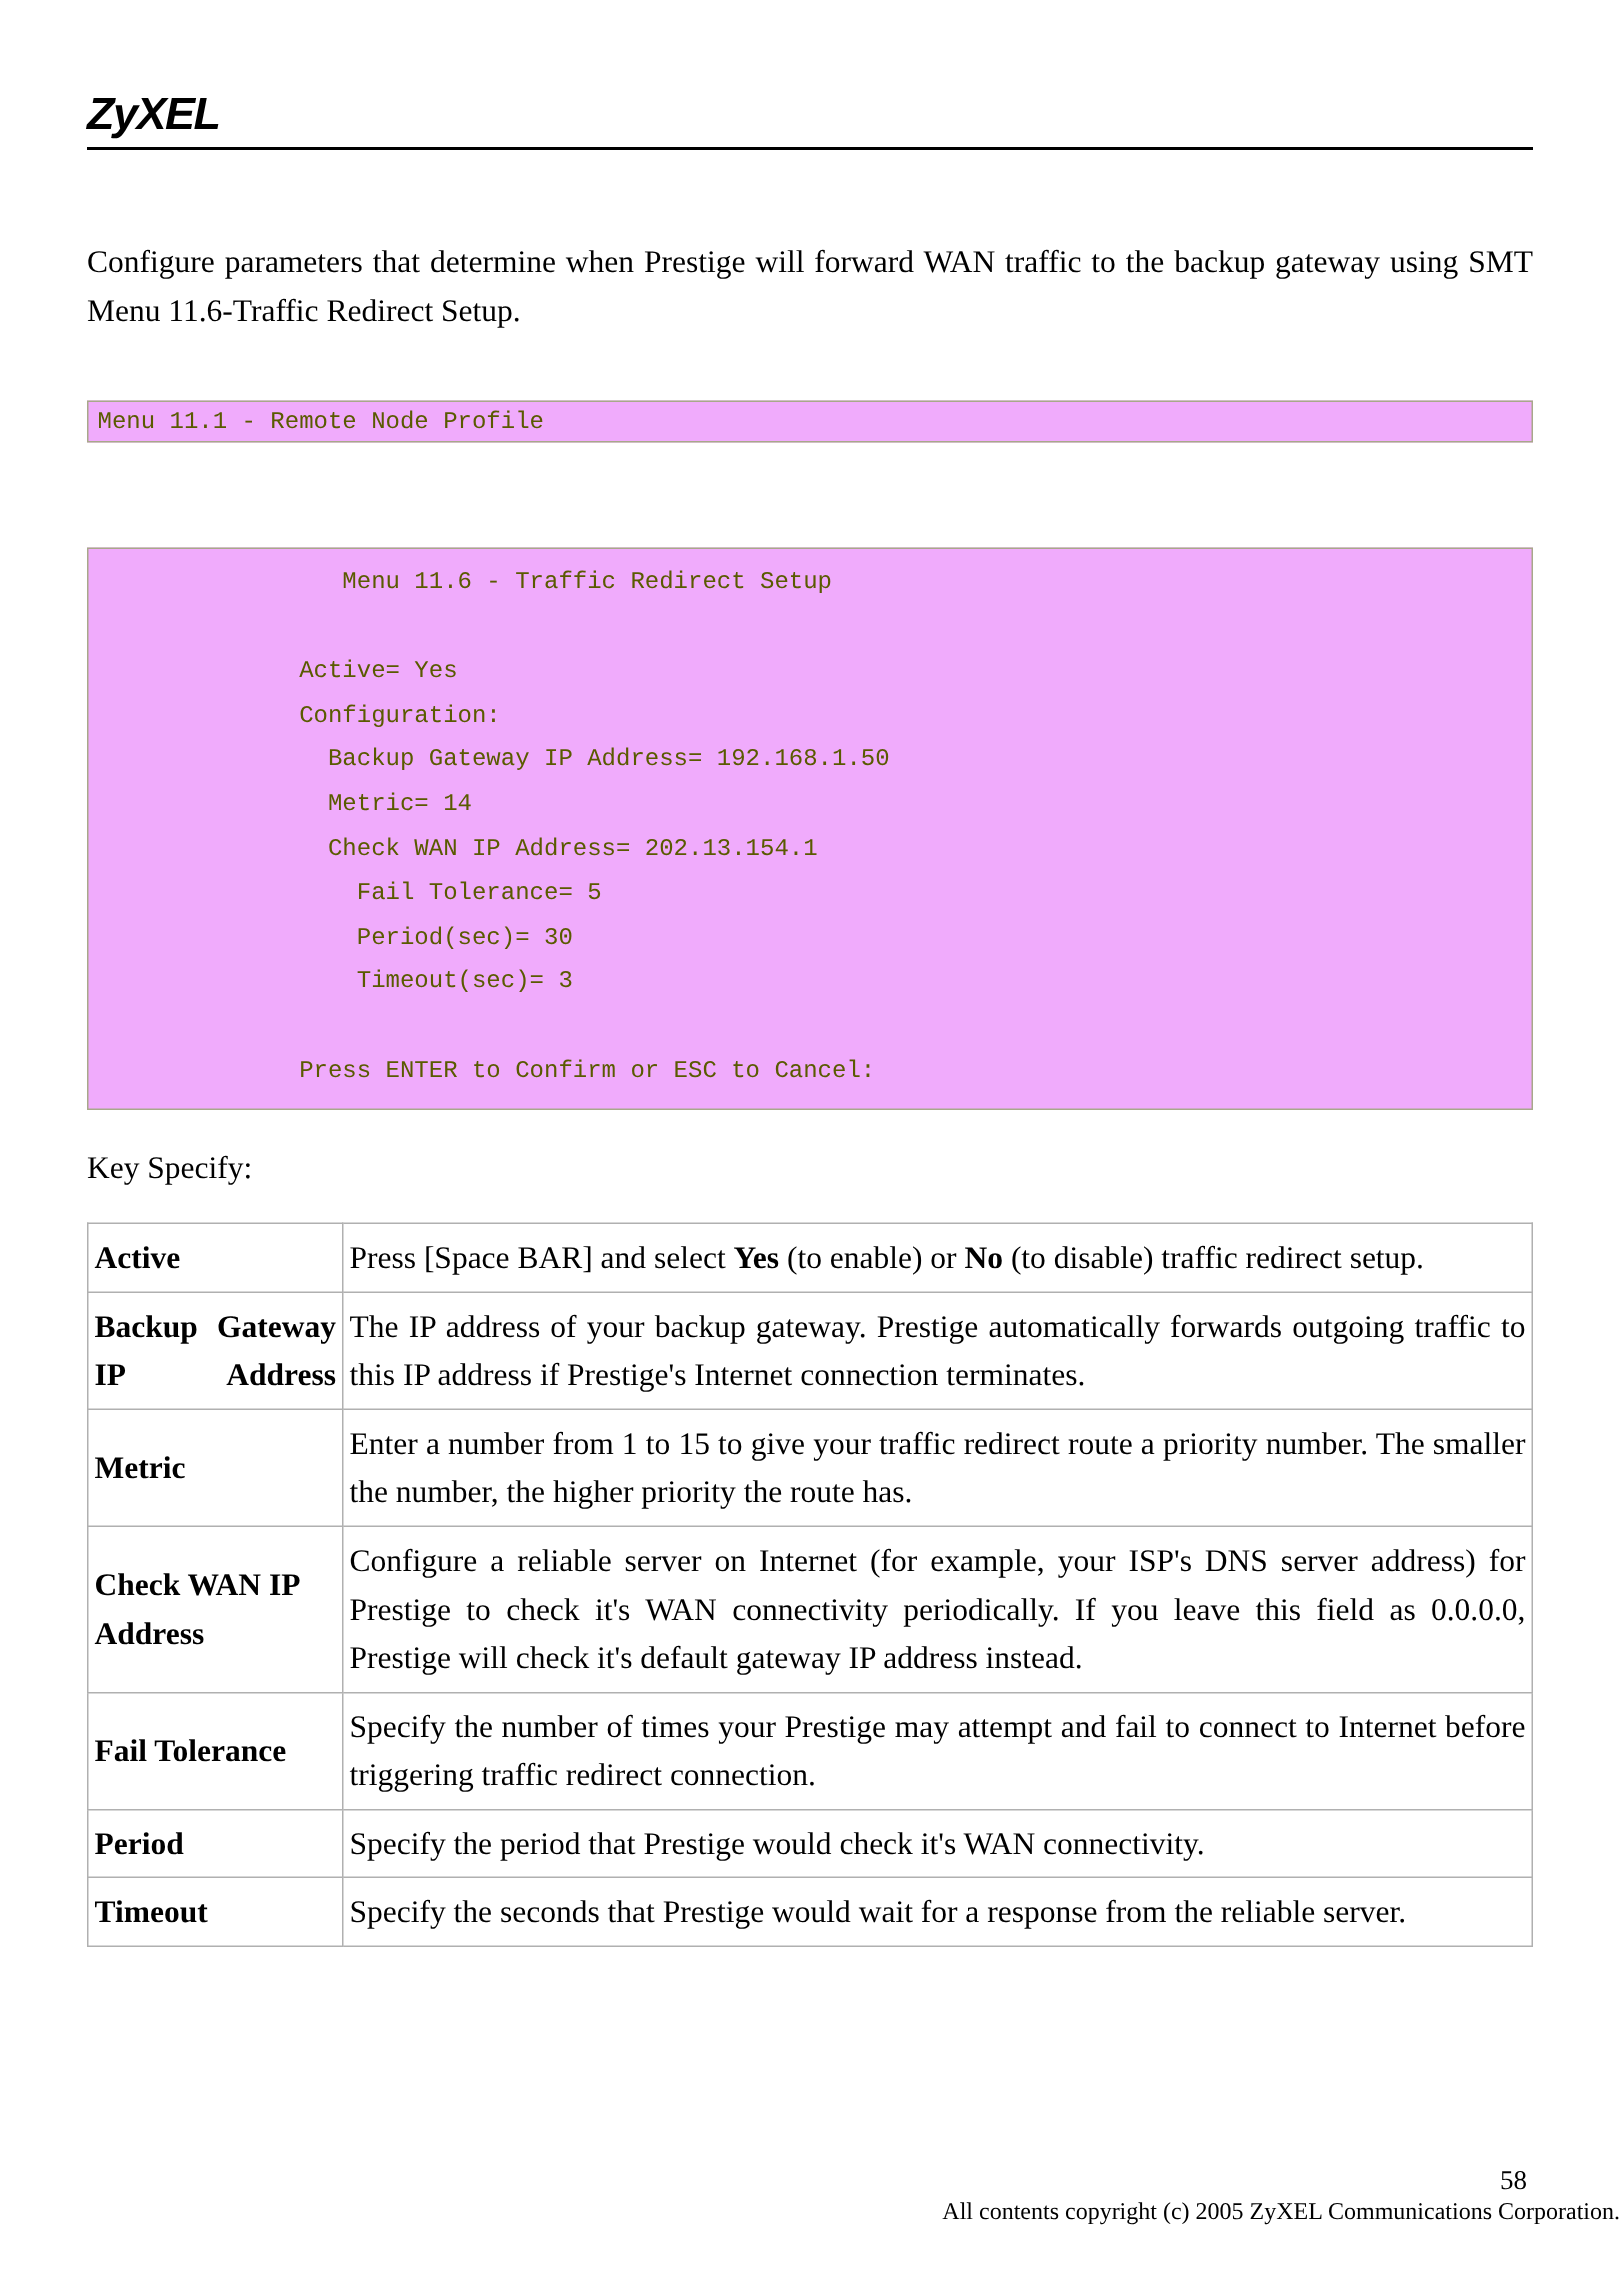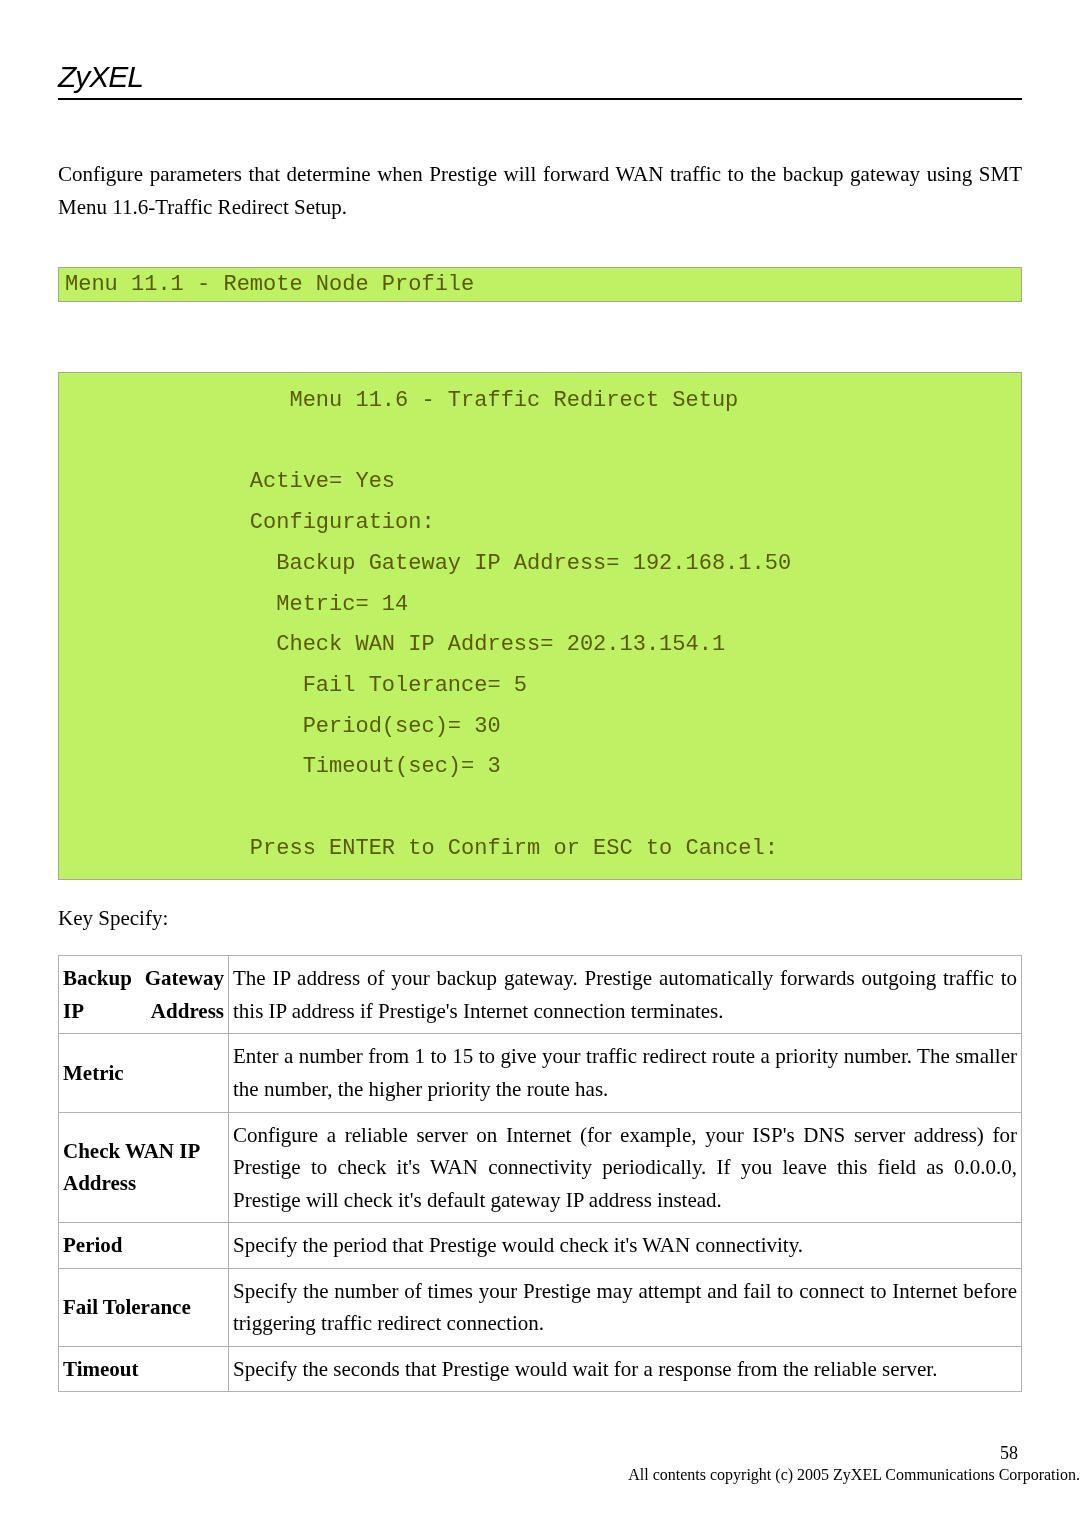--- a/index.html
+++ b/index.html
@@ -15,44 +15,44 @@
   .header {
     display: flex;
     justify-content: space-between;
     align-items: flex-end;
     border-bottom: 2px solid #000;
     padding-bottom: 4px;
     margin-bottom: 58px;
   }
   .logo {
     font-family: Arial, Helvetica, sans-serif;
-    font-weight: 400;
+    font-weight: 700;
     font-style: italic;
     font-size: 30px;
     letter-spacing: -1px;
   }
   .header-title {
     font-weight: bold;
     font-size: 26px;
     padding-right: 10px;
   }
   .intro {
     font-size: 21px;
     line-height: 1.55;
     text-align: justify;
     margin-bottom: 44px;
   }
   .smt-label {
     font-weight: normal;
   }
   .code-strip, .code-block {
-    background: #bef264;
+    background: #f0abfc;
     border: 1px solid #a8a88a;
     font-family: "Courier New", Courier, monospace;
-    font-size: 22px;
+    font-size: 16px;
     color: #5a5a00;
     padding: 4px 6px;
     width: 100%;
     white-space: pre;
   }
   .code-strip {
     margin-bottom: 70px;
   }
   .code-block {
     line-height: 1.85;
@@ -124,39 +124,45 @@
                   Fail Tolerance= 5
                   Period(sec)= 30
                   Timeout(sec)= 3
 
               Press ENTER to Confirm or ESC to Cancel:</div>
 
 <div class="key-settings-label">Key Specify:</div>
 
 <table class="settings-table">
   <tbody>
+      <tr>
+    <td class="term">Active</td>
+    <td class="desc-left">
+      <span>Press [Space BAR] and select </span><b>Yes</b><span> (to enable) or </span><b>No</b><span> (to disable) traffic redirect setup.</span>
+    </td>
+  </tr>
   <tr>
     <td class="term" style="text-align:justify; text-align-last:justify;">Backup Gateway IP Address</td>
     <td class="desc">The IP address of your backup gateway. Prestige automatically forwards outgoing traffic to this IP address if Prestige's Internet connection terminates.</td>
   </tr>
   <tr>
     <td class="term">Metric</td>
     <td class="desc">Enter a number from 1 to 15 to give your traffic redirect route a priority number. The smaller the number, the higher priority the route has.</td>
   </tr>
   <tr>
     <td class="term">Check WAN IP Address</td>
     <td class="desc">Configure a reliable server on Internet (for example, your ISP's DNS server address) for Prestige to check it's WAN connectivity periodically. If you leave this field as 0.0.0.0, Prestige will check it's default gateway IP address instead.</td>
   </tr>
   <tr>
+    <td class="term">Fail Tolerance</td>
+    <td class="desc">Specify the number of times your Prestige may attempt and fail to connect to Internet before triggering traffic redirect connection.</td>
+  </tr>
+  <tr>
     <td class="term">Period</td>
     <td class="desc-left">Specify the period that Prestige would check it's WAN connectivity.</td>
-  </tr>
-  <tr>
-    <td class="term">Fail Tolerance</td>
-    <td class="desc">Specify the number of times your Prestige may attempt and fail to connect to Internet before triggering traffic redirect connection.</td>
   </tr>
   <tr>
     <td class="term">Timeout</td>
     <td class="desc-left">Specify the seconds that Prestige would wait for a response from the reliable server.</td>
   </tr>
 </tbody>
   </table>
 
 <div class="page-num">58</div>
 <div class="footer">All contents copyright (c) 2005 ZyXEL Communications Corporation.</div>

